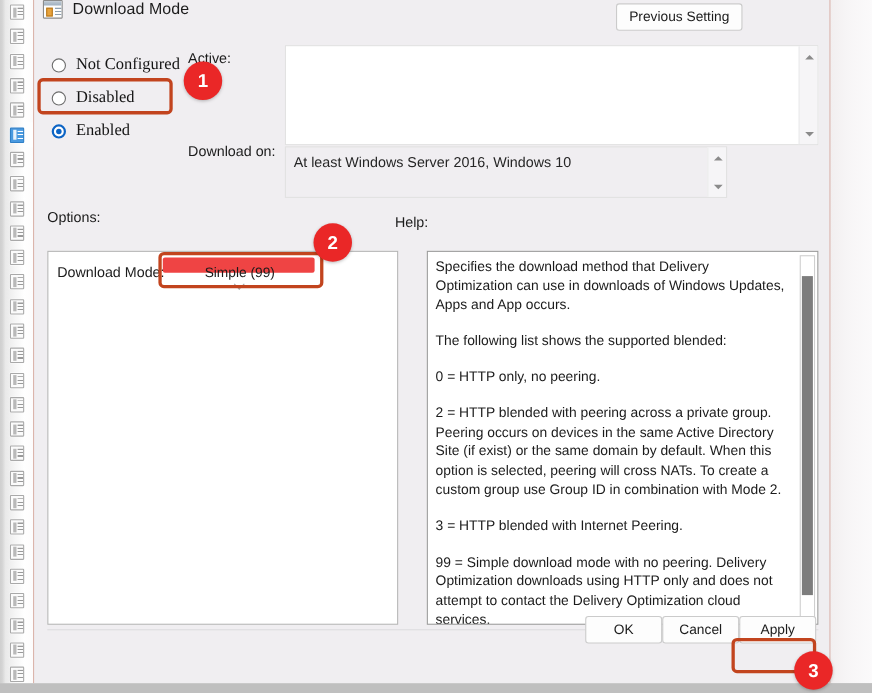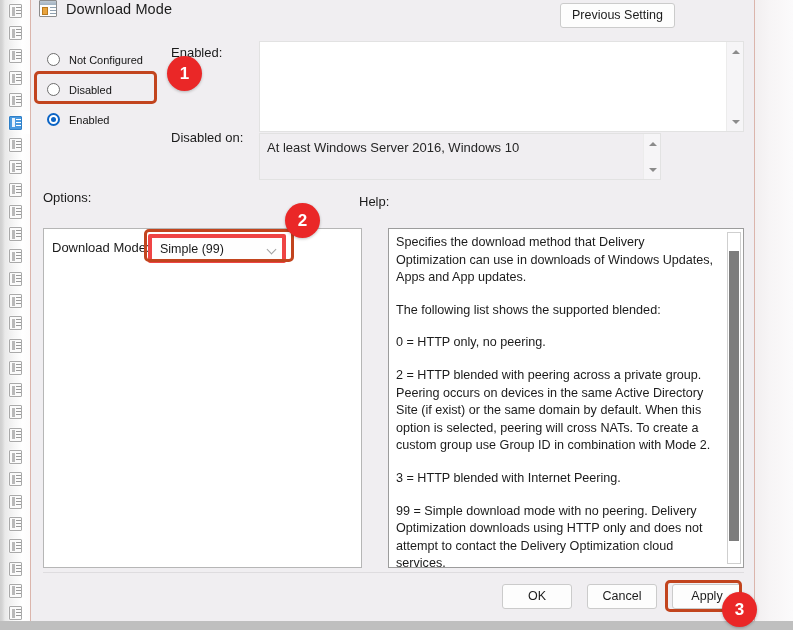--- a/index.html
+++ b/index.html
@@ -196,21 +196,21 @@
   .radio-mark.checked { border-color: #0c64c5; border-width: 2px; }
   .radio-mark.checked::after {
     content: "";
     position: absolute;
     left: 50%; top: 50%;
     width: 5px; height: 5px;
     margin: -2.5px 0 0 -2.5px;
     border-radius: 50%;
     background: #0c64c5;
   }
-  .radio-label { font-size: 11px; color: #141414; }
+  .radio-label { font-size: 15px; color: #141414; font-family: Liberation Serif, serif; }
 
   
   .hl {
     position: absolute;
     border: 3px solid #c2441e;
     border-radius: 5px;
     box-sizing: border-box;
     pointer-events: none;
   }
   #hl-enabled { left: 34px; top: 71px; width: 123px; height: 33px; }
@@ -289,29 +289,30 @@
   }
   .dm-label {
     position: absolute;
     left: 8px; top: 11px;
     font-size: 13px;
     color: #1b1b1b;
   }
   .dropdown {
     position: absolute;
     left: 104px; top: 5px;
-    width: 138px; height: 29px;
+    width: 138px; height: 14px;
     background: #fefefe;
-    border: 4px solid #ef4444;
+    border: 7px solid #ef4444;
     border-radius: 2px;
     box-sizing: border-box;
     display: flex;
     align-items: center;
     padding: 0 6px 0 8px;
     cursor: default;
+    flex-direction: column;
   }
   .dropdown .dd-val { font-size: 12.5px; color: #1a1a1a; flex: 1; }
   .chev {
     width: 9px; height: 6px;
     position: relative;
     opacity: 0.55;
   }
   .chev::before {
     content: "";
     position: absolute;
@@ -354,23 +355,22 @@
     position: absolute;
     left: 1px; top: 18px;
     width: 10px;
     height: 290px;
     background: #7d7d7d;
   }
 
   
   .bottom-buttons {
     position: absolute;
-    right: 12px; top: 584px;
-    display: flex;
-    gap: 15px;
+    right: 12px; top: 560px;
+    display: flex;
   }
   .btn-wide {
     width: 70px;
     text-align: center;
     padding: 0;
   }
   .sep-line {
     position: absolute;
     left: 12px; top: 572px;
     width: 701px; height: 1px;
@@ -495,33 +495,33 @@
         <div class="radio-row">
           <span class="radio-mark"></span>
           <span class="radio-label">Disabled</span>
         </div>
         <div class="radio-row">
           <span class="radio-mark checked"></span>
           <span class="radio-label">Enabled</span>
         </div>
       </div>
 
-    <div class="lbl" style="left:140px; top:45px;">Enabled:</div>
+    <div class="lbl" style="left:140px; top:45px;">Active:</div>
     <div class="field-box" id="comment-box">
       <div class="vscroll">
         <div class="arr up">
             <div class="tri up"></div>
           </div>
         <div class="arr dn">
             <div class="tri dn"></div>
           </div>
       </div>
     </div>
 
-    <div class="lbl" style="left:140px; top:130px;">Disabled on:</div>
+    <div class="lbl" style="left:140px; top:130px;">Download on:</div>
     <div class="field-box" id="supported-box">
       <div class="supported-text">At least Windows Server 2016, Windows 10</div>
       <div class="vscroll">
         <div class="arr up">
             <div class="tri up"></div>
           </div>
         <div class="arr dn">
             <div class="tri dn"></div>
           </div>
       </div>
@@ -533,21 +533,21 @@
     <div id="options-panel">
       <div class="dm-label">Download Mode:</div>
       <div class="dropdown">
         <span class="dd-val">Simple (99)</span>
         <span class="chev"></span>
       </div>
     </div>
 
     <div id="help-panel">
       <div class="help-text" id="help-text">
-          <p>Specifies the download method that Delivery Optimization can use in downloads of Windows Updates, Apps and App updates.</p>
+          <p>Specifies the download method that Delivery Optimization can use in downloads of Windows Updates, Apps and App occurs.</p>
           <p>The following list shows the supported blended:</p>
           <p>0 = HTTP only, no peering.</p>
           <p>2 = HTTP blended with peering across a private group. Peering occurs on devices in the same Active Directory Site (if exist) or the same domain by default. When this option is selected, peering will cross NATs. To create a custom group use Group ID in combination with Mode 2.</p>
           <p>3 = HTTP blended with Internet Peering.</p>
           <p>99 = Simple download mode with no peering. Delivery Optimization downloads using HTTP only and does not attempt to contact the Delivery Optimization cloud services.</p>
         </div>
       <div class="help-track">
         <div class="help-thumb"></div>
       </div>
     </div>

